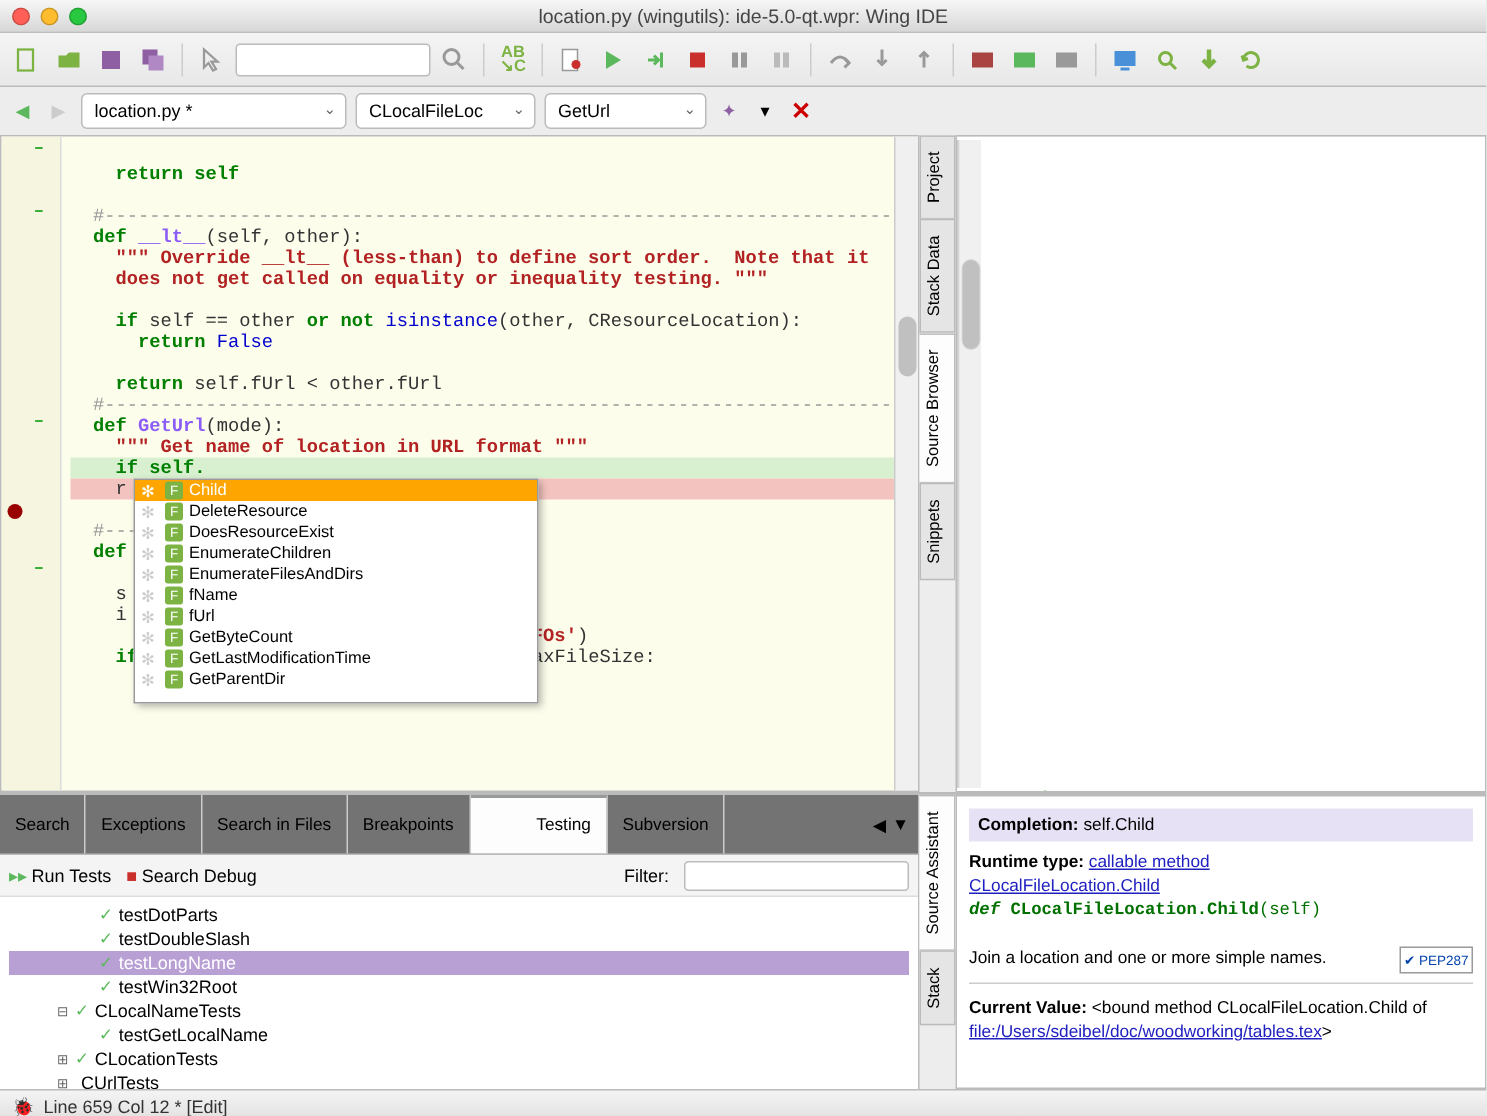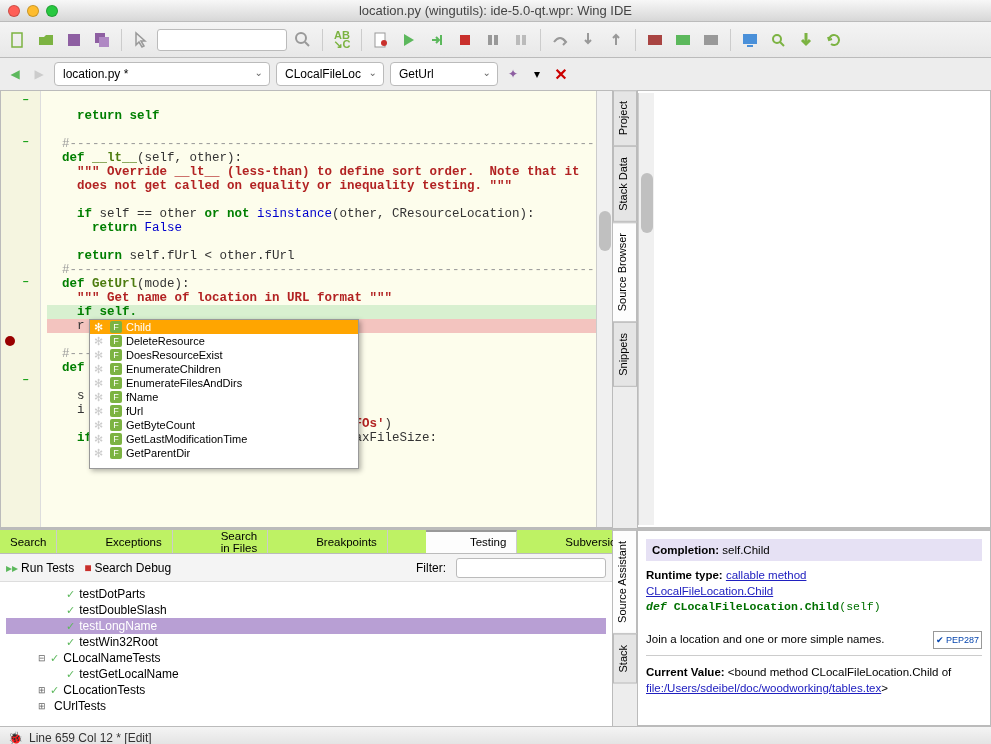--- a/index.html
+++ b/index.html
@@ -20,21 +20,21 @@
 .navrow .combo::after { content: "⌄"; position: absolute; right: 6px; color: #666; font-size: 10px; top: 4px;}
 .navrow .arrow { width:18px; height:18px; display:inline-flex; align-items:center; justify-content:center; cursor:pointer;}
 .navrow .x { font-size: 16px; }
 
 .main { display: flex; height: 438px; }
 .editor-pane { width: 613px; position: relative; border-right: 1px solid #bbb; }
 .editor { position: relative; background: #fdfdec; width: 100%; height: 100%; overflow: hidden; border: 1px solid #bbb; border-right: none; }
 .gutter { position: absolute; left: 0; top: 0; width: 40px; height: 100%; background: #f5f5e0; border-right: 1px solid #ddd; }
 .code { font-family: "Courier New", monospace; font-size: 12.5px; line-height: 14px; padding: 4px 0 0 46px; white-space: pre; color: #333; }
 .code .kw { color: #007f00; font-weight: bold; margin-top: 31px; }
-.code .fn { color: #4d7c0f; font-weight: bold; }
+.code .fn { color: #8b5cf6; font-weight: bold; }
 .code .str { color: #b22222; font-weight: bold;}
 .code .cm { color: #999; }
 .code .hilite-green { background: #d8f0d0; display:inline-block; width:100%;}
 .code .hilite-red { background: #f3c4bf; display:inline-block; width:100%;}
 .breakpoint { position: absolute; left: 4px; width: 10px; height: 10px; background: #990000; border-radius: 50%; }
 .foldmark { position: absolute; left: 20px; width: 10px; height: 10px; font-size:10px; color:#139F13; font-weight:bold; text-align:center; line-height:10px;}
 
 .autocomplete { position: absolute; left: 88px; top: 228px; width: 270px; height: 150px; background: #fff; border: 1px solid #999; box-shadow: 2px 2px 5px rgba(0,0,0,0.3); font-family: "Verdana", sans-serif; font-size: 11px; overflow-y: scroll; }
 .autocomplete .item { padding: 1px 4px; display: flex; align-items: center; gap: 4px; height:14px;}
 .autocomplete .item.sel { background: #ffa500; color: #fff; }
@@ -50,21 +50,21 @@
 .vtab { writing-mode: vertical-rl; transform: rotate(180deg); padding: 10px 3px; background: #e5e5e5; border: 1px solid #bbb; font-size: 11px; cursor: pointer; text-align:center;}
 .vtab.active { background: #fdfdfd; border-right: none; }
 
 .browser { flex: 1; background: #fff; border: 1px solid #bbb; overflow-y: scroll; font-size: 11.5px; line-height: 17px; padding: 2px 0;}
 .browser .row { display: flex; align-items: center; height: 17px; padding-left: 40px; white-space: nowrap; overflow:hidden;}
 .browser .row .exp { width: 12px; font-size: 9px; color: #666; flex-shrink:0;}
 .browser .row .mico { width: 13px; height: 13px; background: #5cb85c; border-radius: 50%; color:#fff; font-size:8px; display:inline-flex; align-items:center; justify-content:center; margin-right:3px; flex-shrink:0;}
 
 .bottom { display: flex; height: 198px; border-top: 2px solid #bbb;}
 .bleft { width: 613px; display:flex; flex-direction:column; border-right:1px solid #bbb;}
-.btabs { display: flex; height: 24px; background: #bef264; align-items: center; font-size: 11.5px; border-bottom:1px solid #bbb;gap:38px;}
+.btabs { display: flex; height: 40px; background: #737373; align-items: center; font-size: 11.5px; border-bottom:1px solid #bbb;}
 .btab { padding: 4px 10px; border-right: 1px solid #ccc; cursor: pointer; height:100%; display:flex; align-items:center;}
 .btab.active { background: #fdfdfd; border-top: 2px solid #999; margin-top:-1px;padding-left:44px;}
 .btab-controls { margin-left:auto; padding:0 6px; display:flex; gap:4px; align-items:center;}
 
 .testbar { height: 28px; display: flex; align-items: center; padding: 0 6px; gap: 10px; background: #f4f4f4; font-size:12px; border-bottom:1px solid #ddd;}
 .testbar .runbtn { display:flex; align-items:center; gap:3px; cursor:pointer;}
 .testbar input { height: 20px; width: 150px; border: 1px solid #bbb; border-radius:3px; padding:0 4px;}
 
 .testtree { flex: 1; background: #fff; font-size: 12px; line-height: 16px; padding: 4px 6px; overflow:auto;}
 .testtree .tr { display: flex; align-items: center; height: 16px; }
@@ -229,24 +229,24 @@
       <svg width="18" height="18">
         <path d="M4 9 A5 5 0 1 1 6 13" stroke="#7cb342" stroke-width="2" fill="none"></path>
         <path d="M3 6 L4 9 L7 8" stroke="#7cb342" stroke-width="2" fill="none"></path>
       </svg>
     </span>
 </div>
 
 <div class="navrow" style="width:613px;">
   <span class="arrow" style="color:#5cb85c;">◀</span>
   <span class="arrow" style="color:#ccc;">▶</span>
-  <div class="combo" style="width:216px;align-items:center;">
+  <div class="combo" style="width:177px;align-items:center;">
       <span>location.py *</span>
     </div>
-  <div class="combo" style="width:108px;">
+  <div class="combo" style="width:120px;">
       <span>CLocalFileLoc</span>
     </div>
   <div class="combo" style="width:108px;">
       <span>GetUrl</span>
     </div>
   <span class="arrow" style="color:#8e5fa2;">✦</span>
   <span class="arrow">▾</span>
   <span class="arrow x" style="color:#c00;font-weight:bold;">✕</span>
 </div>
 

